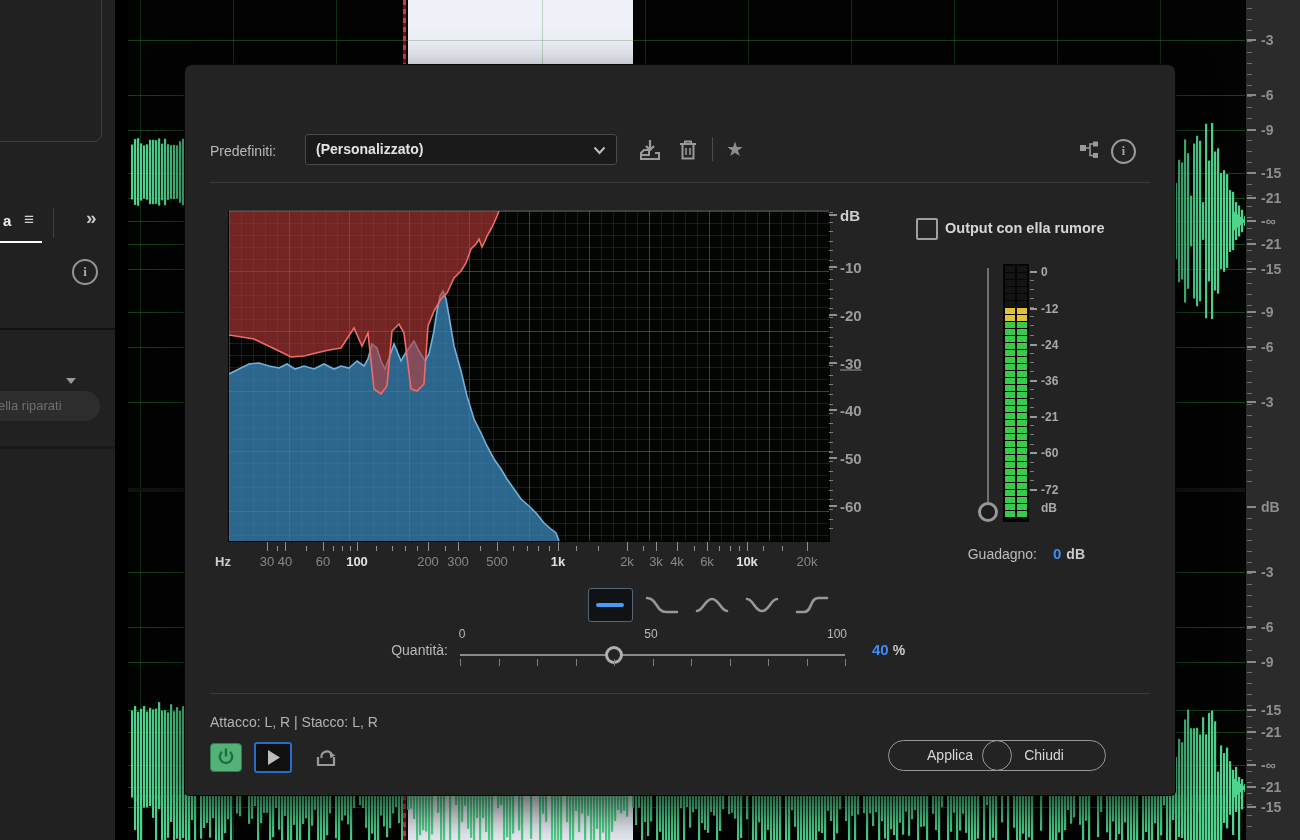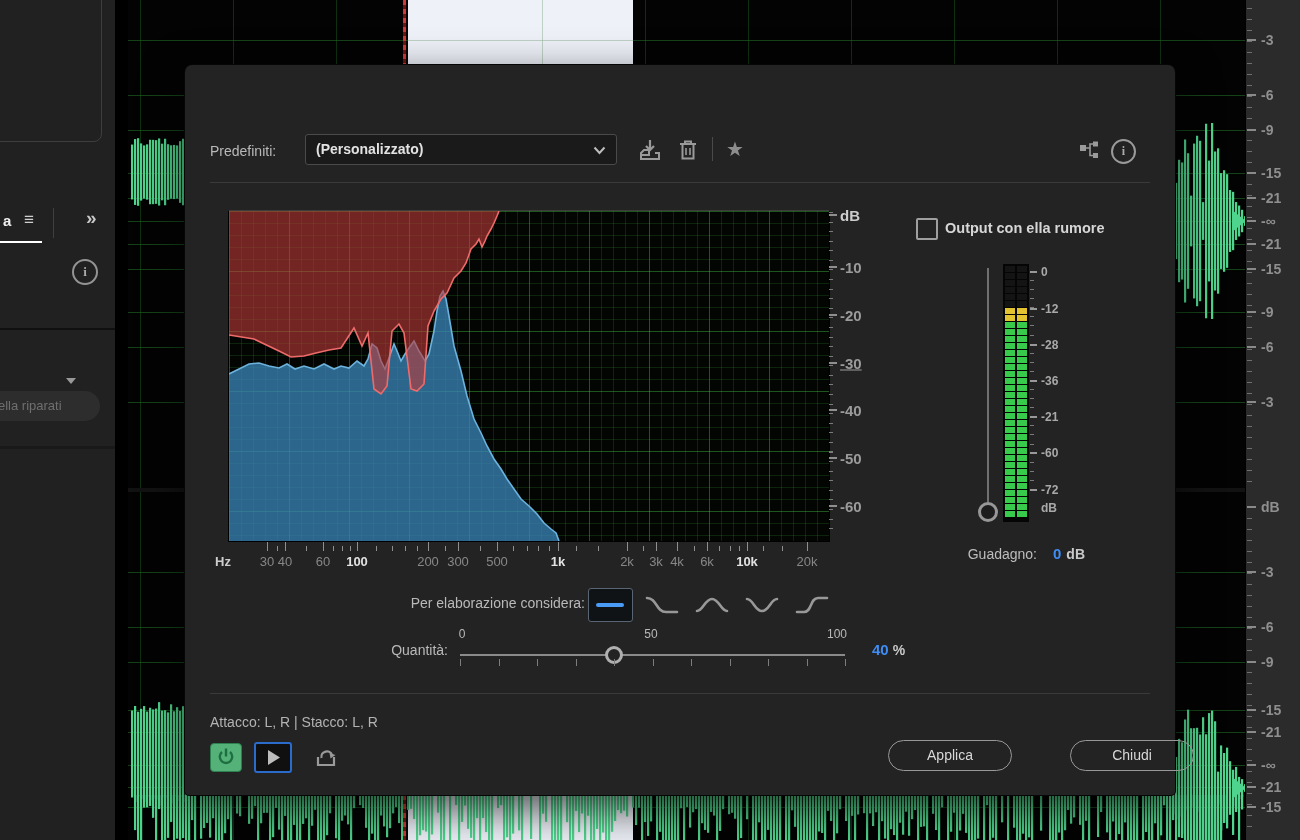--- a/index.html
+++ b/index.html
@@ -122,21 +122,21 @@
   .amt-value .unit{margin-left:4px;color:#c9c9c9;font-size:14px;font-weight:bold;}
 
   
   .channels{position:absolute;left:25px;top:649px;color:#b3b3b3;font-size:14px;}
   .power-btn{position:absolute;left:25px;top:678px;width:32px;height:29px;background:#54b278;border:1px solid #2e8050;border-radius:4px;box-sizing:border-box;}
   .play-btn{position:absolute;left:69px;top:677px;width:38px;height:31px;background:#101010;border:2px solid #2a6bcc;border-radius:3px;box-sizing:border-box;}
   .loop-btn{position:absolute;left:128px;top:680px;width:26px;height:25px;}
   .pill-btn{position:absolute;top:675px;width:124px;height:31px;border:1.5px solid #989898;border-radius:16px;box-sizing:border-box;
             color:#d8d8d8;font-size:14px;text-align:center;line-height:28px;background:transparent;}
   .apply{left:703px;}
-  .closeb{left:885px;}
+  .closeb{left:797px;}
 </style>
 </head>
 <body>
 
 <div id="screen">
 
   <div id="editor">
     <div id="grid-layer">
         <div class="hgrid" style="top: 40px;"></div>
         <div class="hgrid" style="top: 95px;"></div>
@@ -855,21 +855,20 @@
         </div>
       </div>
     <div class="meter-minor"></div>
     <div id="meter-scale"></div>
     <div class="gain-row">
       <span class="lblg">Guadagno:</span>
       <span class="val">0</span>
       <span class="unit">dB</span>
     </div>
 
-    <div class="proc-label">Per elaborazione considera:</div>
     <div class="shape-btn selected">
       <svg width="40" height="28" viewBox="0 0 40 28">
         <path d="M8 14 H32" stroke="#4a9bf5" stroke-width="4" stroke-linecap="round" fill="none"></path>
       </svg>
     </div>
     <div class="shape-btn" style="left:457px;">
       <svg width="40" height="28" viewBox="0 0 40 28">
         <path d="M5 7 C15 7 14 21 24 21 L35 21" stroke="#989898" stroke-width="2.6" fill="none" stroke-linecap="round"></path>
       </svg>
     </div>
@@ -919,21 +918,21 @@
       <path d="M5 12 v8 h16 v-8" fill="none" stroke="#9a9a9a" stroke-width="2.2"></path>
       <path d="M8.5 13 c-1.5 -7 9 -9 10.5 -3" fill="none" stroke="#9a9a9a" stroke-width="2.2"></path>
       <polygon points="16.5,8 22.5,10 17.5,13.5" fill="#9a9a9a"></polygon>
     </svg>
     <div class="pill-btn apply">Applica</div>
     <div class="pill-btn closeb">Chiudi</div>
   <div class="meter-label" style="top: 207px;">0</div>
       <div class="meter-tick" style="top: 206px;"></div>
       <div class="meter-label" style="top: 244px;">-12</div>
       <div class="meter-tick" style="top: 243px;"></div>
-      <div class="meter-label" style="top: 280px;">-28</div>
+      <div class="meter-label" style="top: 280px;">-24</div>
       <div class="meter-tick" style="top: 279px;"></div>
       <div class="meter-label" style="top: 316px;">-36</div>
       <div class="meter-tick" style="top: 315px;"></div>
       <div class="meter-label" style="top: 352px;">-21</div>
       <div class="meter-tick" style="top: 351px;"></div>
       <div class="meter-label" style="top: 388px;">-60</div>
       <div class="meter-tick" style="top: 387px;"></div>
       <div class="meter-label" style="top: 425px;">-72</div>
       <div class="meter-tick" style="top: 424px;"></div>
       <div class="meter-label" style="top: 443px;">dB</div>

